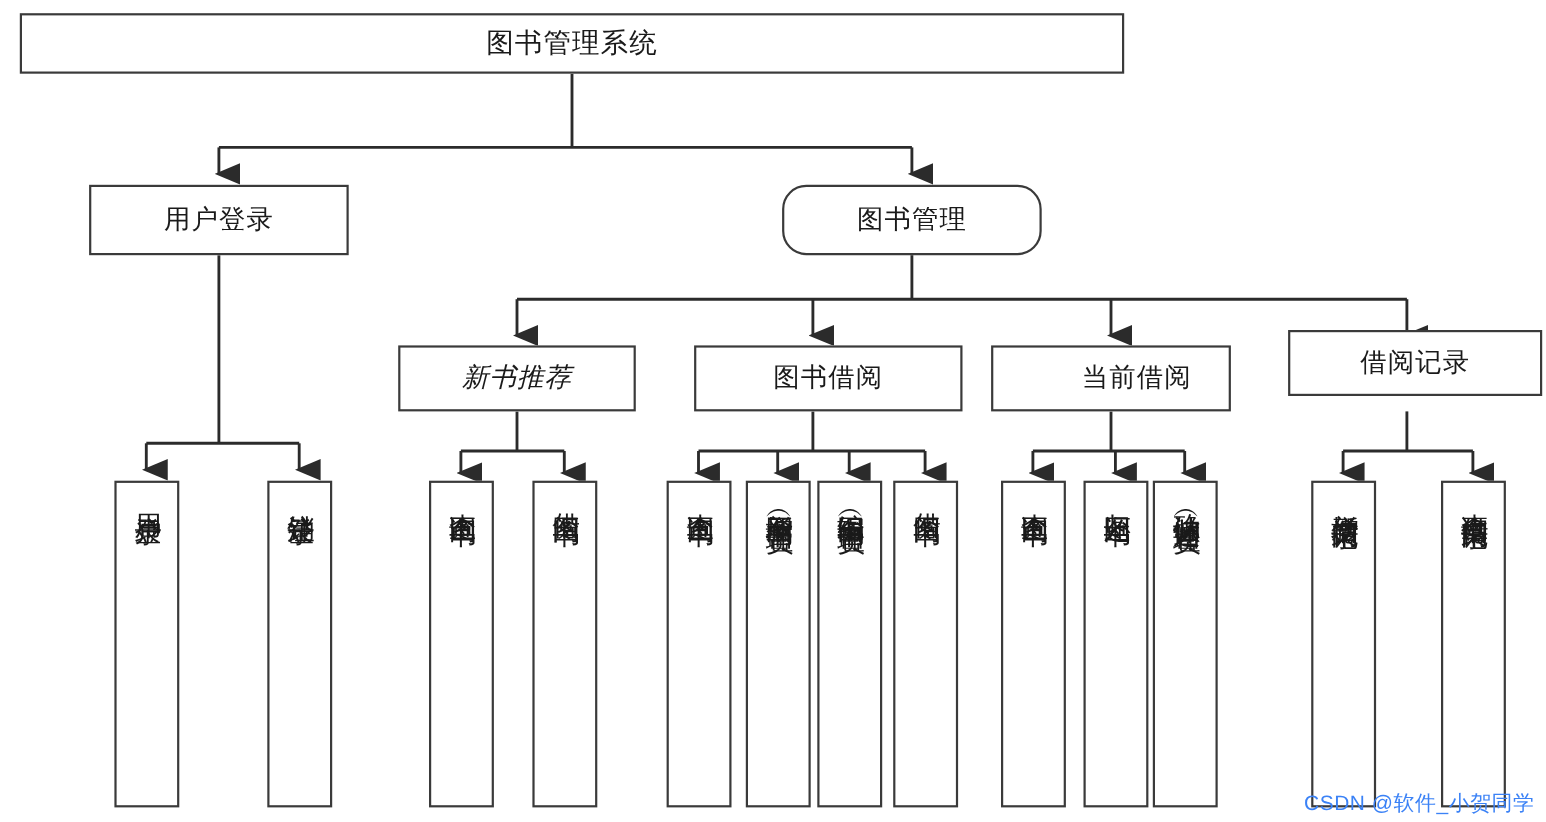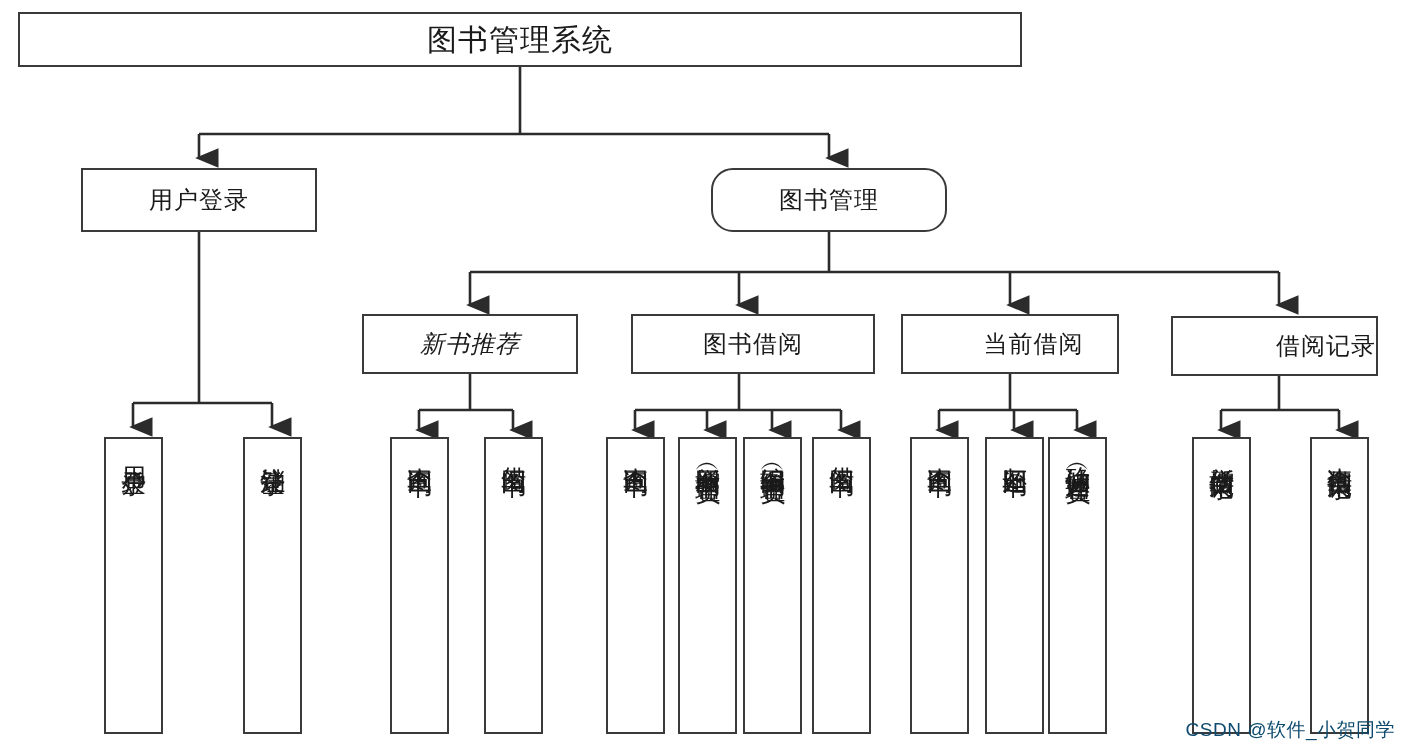--- a/index.html
+++ b/index.html
@@ -35,41 +35,41 @@
     align-items: center;
     justify-content: center;
     color: #1a1a1a;
   }
   .node.horiz {
     font-size: 24px;
     letter-spacing: 1px;
     line-height: 1.1;
   }
   .node.root {
-    font-size: 30px;
+    font-size: 25px;
   }
   .node.leaf {
     font-size: 25px;
     padding: 8px 0 6px 0;
     align-items: flex-start;
   }
   .vtext {
     writing-mode: vertical-rl;
     text-orientation: upright;
     line-height: 1.18;
     letter-spacing: 2px;
     white-space: nowrap;
     -webkit-text-orientation: upright;
   }
   .watermark {
     position: absolute;
     right: 10px;
     bottom: 4px;
     font-size: 19px;
-    color: #0c4a6e;
+    color: #3b82f6;
     letter-spacing: 0.5px;
     white-space: nowrap;
     font-family: "Liberation Sans", "DejaVu Sans", sans-serif;
   }
 </style>
 </head>
 <body>
 
 <div id="canvas">
 
@@ -136,21 +136,21 @@
 
   <div class="node horiz" style="left:362px; top:314px; width:216px; height:60px;font-style:italic;">
     <span>新书推荐</span>
   </div>
   <div class="node horiz" style="left:631px; top:314px; width:244px; height:60px;">
     <span>图书借阅</span>
   </div>
   <div class="node horiz" style="left:901px; top:314px; width:218px; height:60px;padding-left:47px;">
     <span>当前借阅</span>
   </div>
-  <div class="node horiz" style="left:1171px; top:316px; width:207px; height:60px;justify-content:flex-end;">
+  <div class="node horiz" style="left:1171px; top:300px; width:231px; height:60px;">
     <span>借阅记录</span>
   </div>
 
   <div class="node leaf" style="left:104px; top:437px; width:59px; height:297px;">
     <span class="vtext">用户登录</span>
   </div>
   <div class="node leaf" style="left:243px; top:437px; width:59px; height:297px;">
     <span class="vtext">注销登录</span>
   </div>
 

